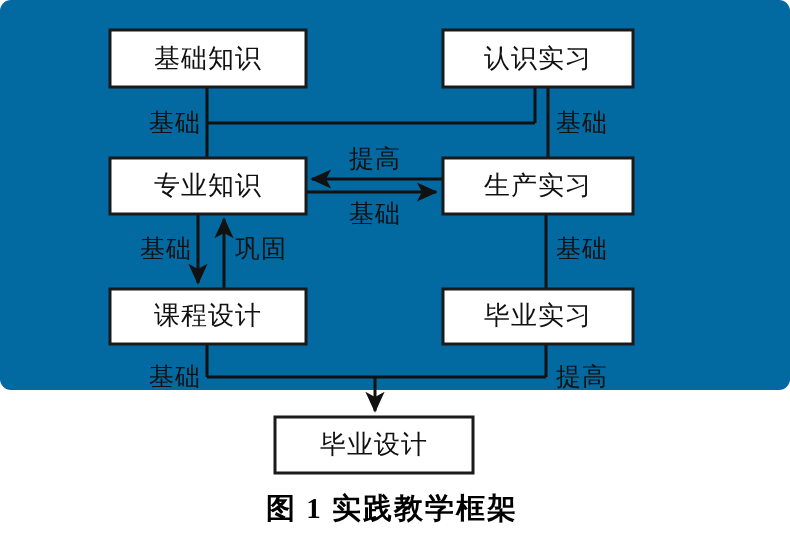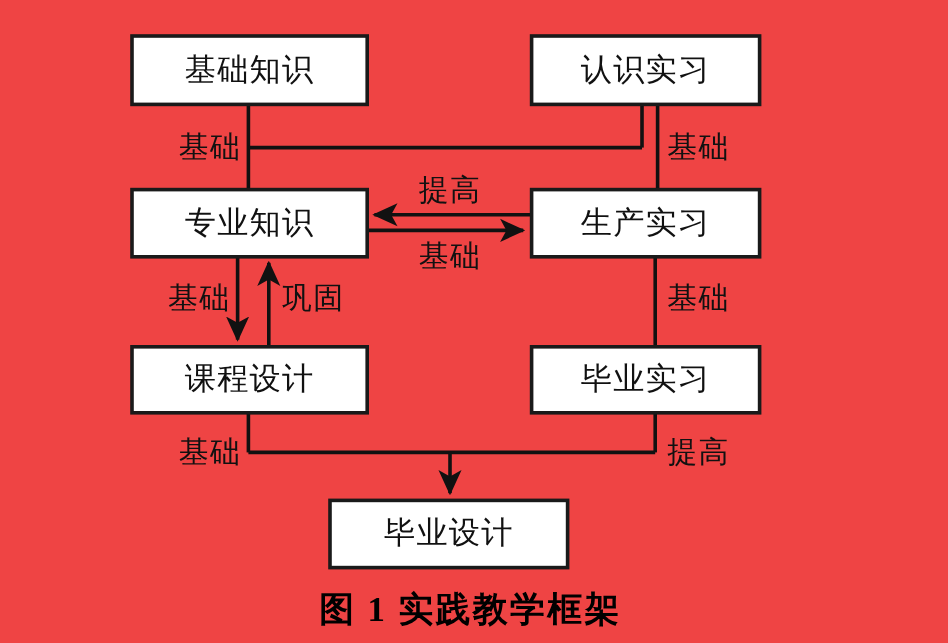--- a/index.html
+++ b/index.html
@@ -9,22 +9,23 @@
   }
   body {
     width: 790px;
     height: 536px;
     overflow: hidden;
     font-family: "Liberation Sans", sans-serif;
   }
   #figure-root {
     position: relative;
     width: 790px;
-    height: 536px;
-    background: #ef4444;
+    height: 390px;
+    background: #0369a1;
+    border-radius: 11px;
   }
   svg#diagram {
     position: absolute;
     top: 0;
     left: 0;
     width: 790px;
     height: 536px;
     display: block;
   }
   .node-rect {

